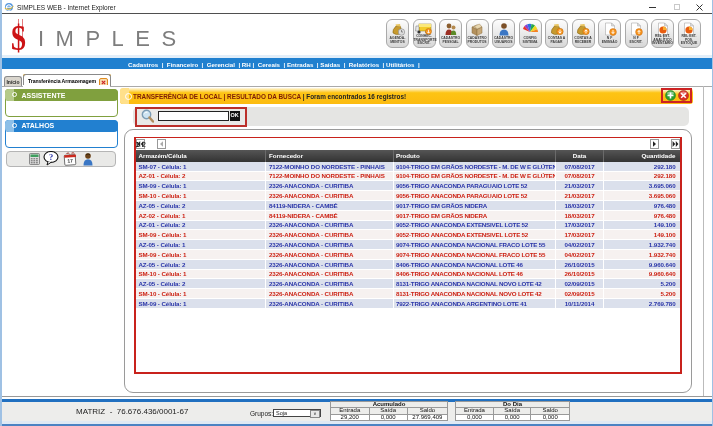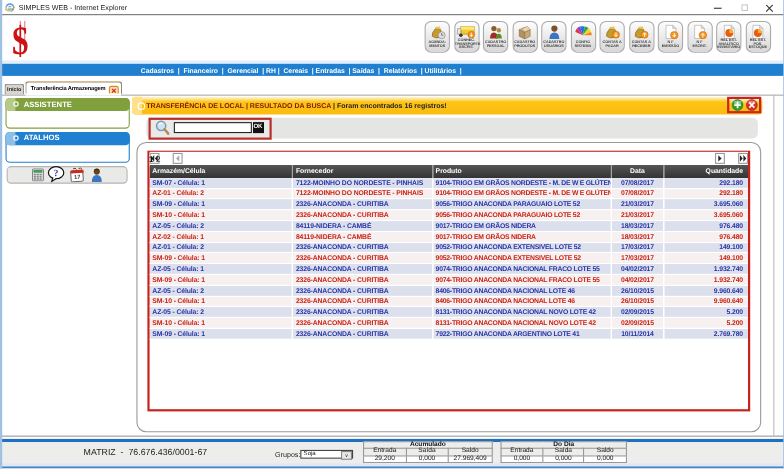--- a/index.html
+++ b/index.html
@@ -97,20 +97,21 @@
 <svg class="abs" style="left:696px;top:4px" width="7" height="7" viewBox="0 0 7 7">
       <path d="M0.5 0.5 L6.5 6.5 M6.5 0.5 L0.5 6.5" stroke="#333" stroke-width="1"></path>
     </svg>
 <div class="abs" id="borderline"></div>
 
 <div class="abs" id="header"></div>
 <div class="abs" id="hdrblue"></div>
 <div class="abs" id="logodollar">$</div>
 <div class="abs" style="left:17.5px;top:19px;width:1px;height:29px;background:rgba(204,19,21,0.55)"></div>
 <div class="abs" style="left:21.5px;top:19px;width:1px;height:29px;background:rgba(204,19,21,0.55)"></div>
+<div class="abs" id="logotext">IMPLES</div>
 
 <div class="tbtn" style="left:386px">
       <div class="ic"><svg width="16" height="14" viewBox="0 0 16 14">
           <path d="M6 4 Q2 8 3 11 Q6 13.5 10 12 Q12.5 9 10.5 4.5 Z" fill="#c79a2e" stroke="#7a5c10" stroke-width="0.5"></path>
           <path d="M6 4 L5.5 2.5 L10 2 L10.5 4.5 Z" fill="#e8c45e"></path>
           <circle cx="11.5" cy="10" r="3.2" fill="#ddd" stroke="#888" stroke-width="0.6"></circle>
           <path d="M11.5 8 V10 H13" stroke="#666" stroke-width="0.7" fill="none"></path>
         </svg></div>
       <div class="lb">AGENDA-<br>MENTOS</div>
     </div>

